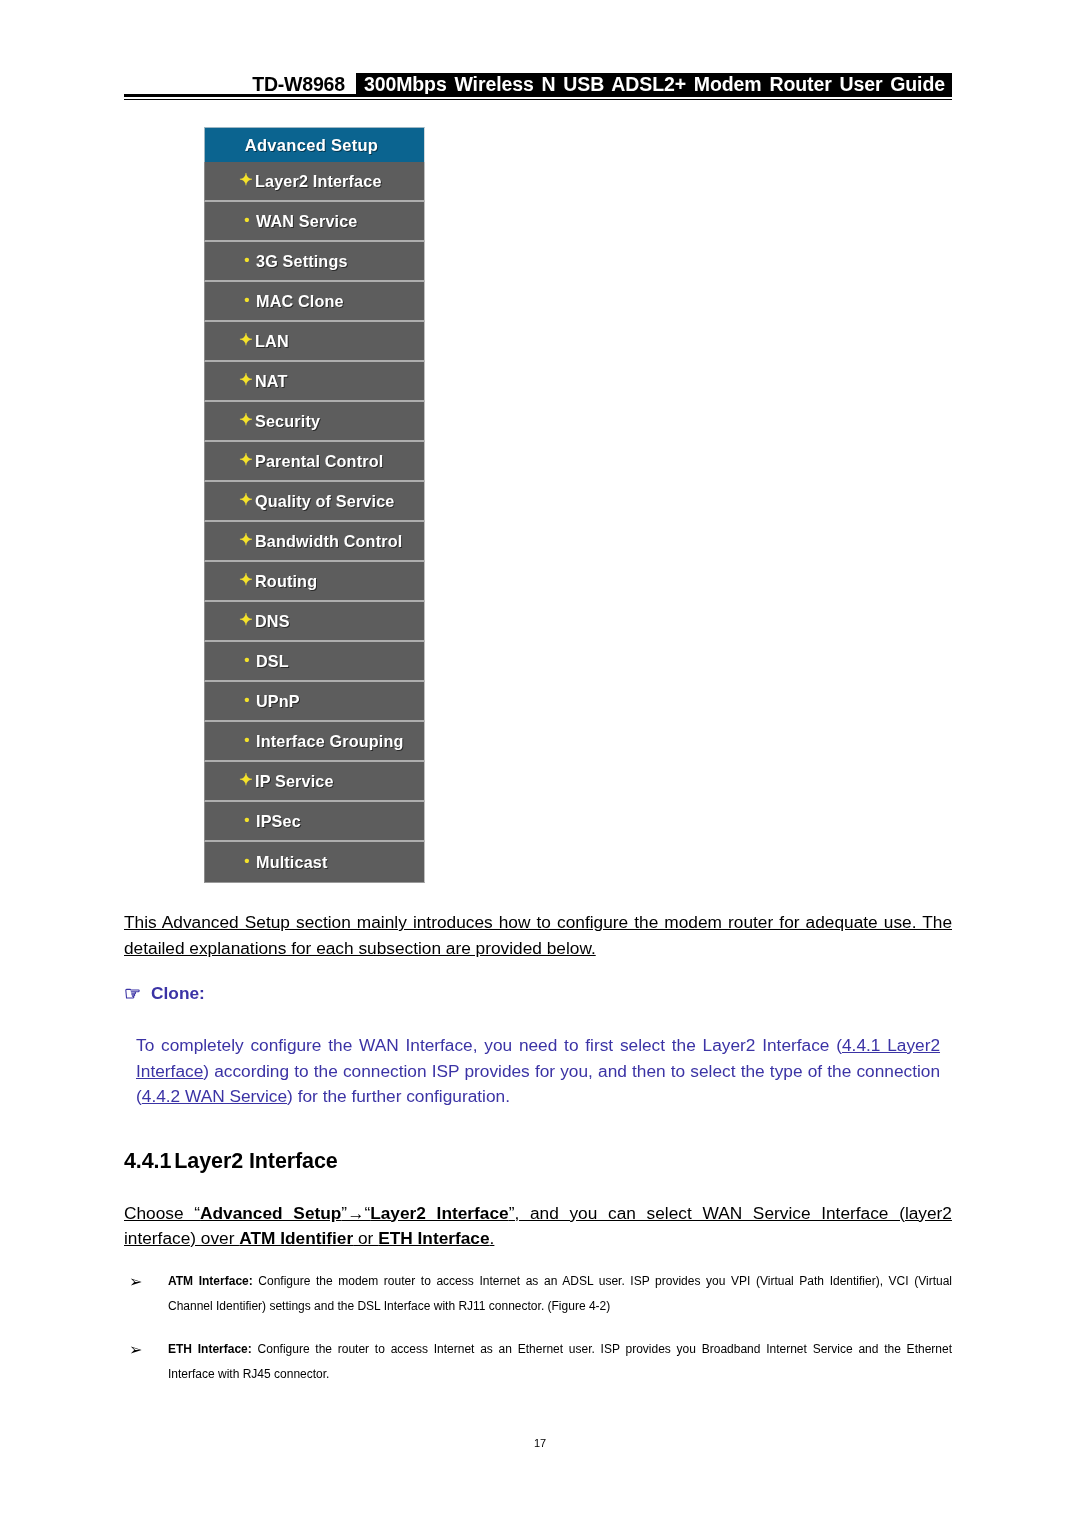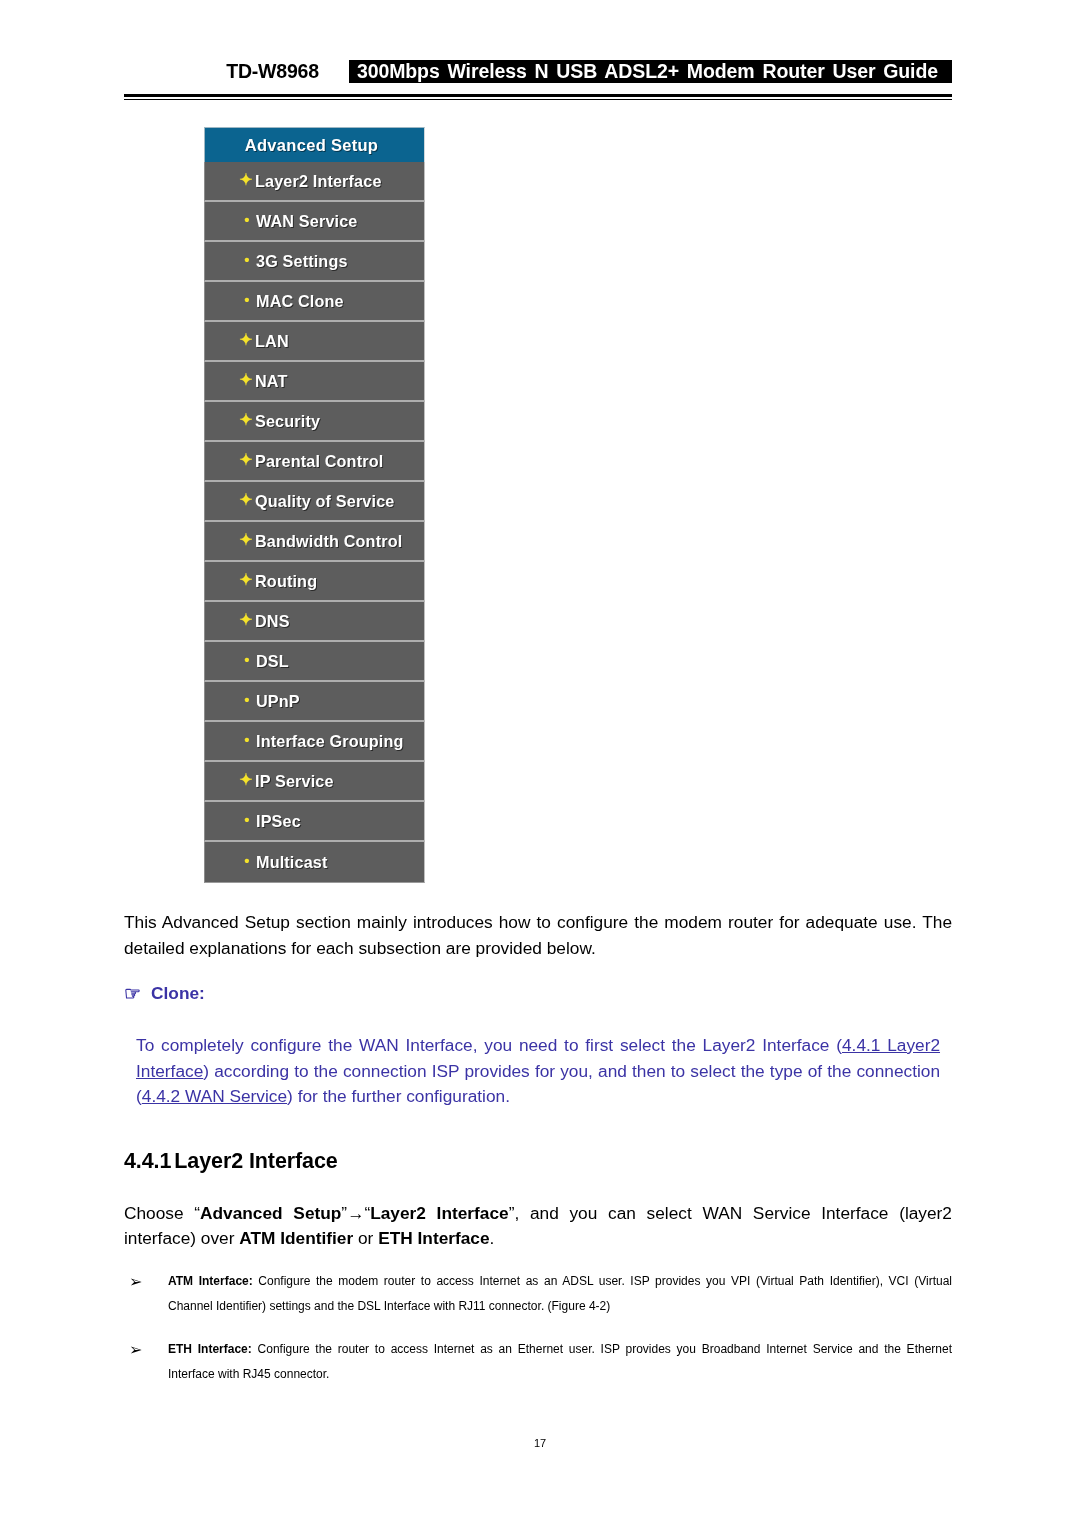--- a/index.html
+++ b/index.html
@@ -24,43 +24,42 @@
     width: 1080px;
     height: 44px;
   }
   .hdr-inner {
     position: absolute;
     left: 124px;
     top: 0;
     width: 828px;
     height: 36px;
     display: flex;
-    align-items: flex-start;
+    align-items: flex-end;
     justify-content: flex-end;
-    gap: 19px;
   }
   .hdr-model {
     font-size: 19.5px;
     font-weight: bold;
     letter-spacing: -0.2px;
     color: #000;
     display: flex;
     align-items: center;
     padding-right: 11px;
     white-space: nowrap;
   }
   .hdr-title {
     background: #000000;
     color: #ffffff;
     font-size: 19.5px;
     font-weight: bold;
     letter-spacing: -0.1px;
     display: flex;
     align-items: center;
-    padding: 0 14px 0 8px;
+    padding: 0 7px 0 8px;
     white-space: nowrap;
     word-spacing: 2.5px;
   }
   .hdr-rule-thick {
     position: absolute;
     left: 124px;
     top: 94px;
     width: 828px;
     height: 3px;
     background: #000;
@@ -155,20 +154,21 @@
     left: 124px;
     top: 910px;
     width: 828px;
   }
   p.body {
     margin: 0;
     font-size: 17.3px;
     line-height: 25.5px;
     text-align: justify;
     color: #000;
+    text-decoration: underline;
   }
   .gap-sm { height: 17px; }
   .gap-md { height: 22px; }
   .gap-lg { height: 27px; }
 
   .note-head {
     display: flex;
     align-items: baseline;
     color: #3b33a5;
     font-weight: bold;

